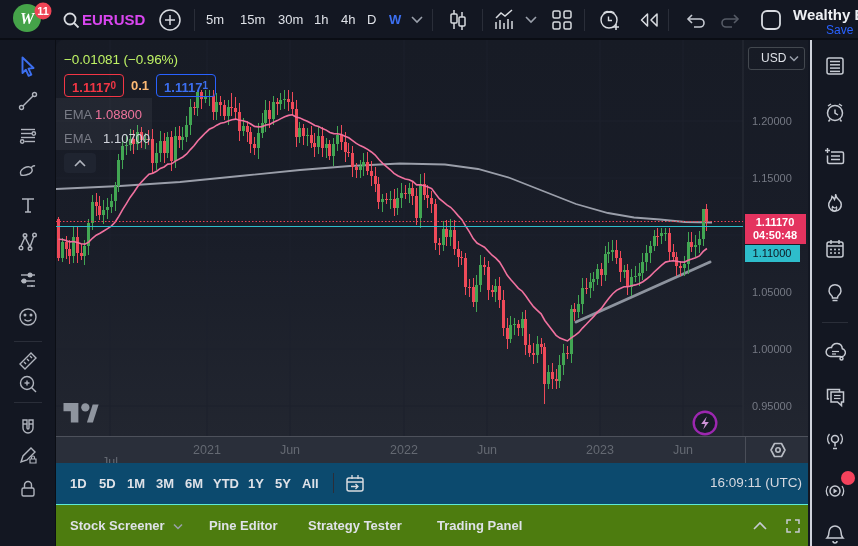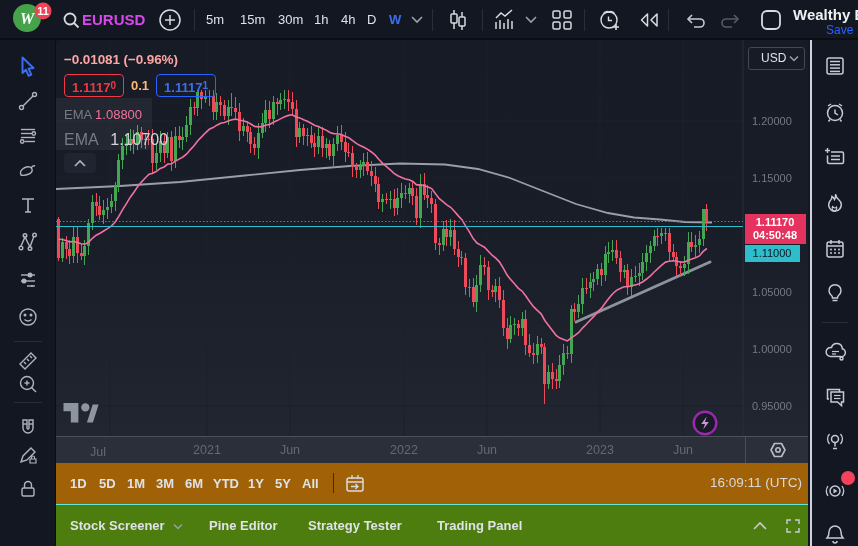--- a/index.html
+++ b/index.html
@@ -3,21 +3,21 @@
 *{margin:0;padding:0;box-sizing:border-box}
 html,body{width:858px;height:546px;overflow:hidden;background:#131722;font-family:"Liberation Sans",sans-serif}
 .abs{position:absolute}
 #stage{position:relative;width:858px;height:546px;background:#131722}
 #chartbg{left:56px;top:40px;width:752px;height:423px;background:linear-gradient(180deg,#171b25 0%,#191d28 45%,#232731 100%);border-radius:8px 0 0 0}
 #topbar{left:0;top:0;width:858px;height:40px;background:#131722;border-bottom:2px solid #0a0d14}
 #leftbar{left:0;top:40px;width:56px;height:506px;background:#131722;border-right:1px solid #0b0e15}
 #rightbar{left:813px;top:40px;width:45px;height:506px;background:#131722}
 #vline{left:810px;top:40px;width:2px;height:506px;background:#cfd3dc}
 #axisstrip{left:56px;top:436px;width:752px;height:27px;background:#2a2f3a;border-top:1px solid #4d515b}
-#btoolbar{left:56px;top:463px;width:752px;height:41px;background:#a16207}
+#btoolbar{left:56px;top:463px;width:752px;height:41px;background:#0c4a6e}
 #footer{left:56px;top:504px;width:752px;height:42px;background:#4d7c0f;border-top:1px solid #5eead4}
 .tf{color:#dfe2e8;font-size:13px}
 .axlab{color:#646972;font-size:12.5px}
 svg{display:block}
 </style></head><body>
 <div id="stage">
 <div id="topbar" class="abs">
       <svg class="abs" style="left:10px;top:2px" width="44" height="36">
         <circle cx="17" cy="16" r="14" fill="#45a349"></circle>
         <text x="17" y="22" text-anchor="middle" font-size="16" font-style="italic" font-weight="bold" fill="#fff" font-family="Liberation Serif, serif">W</text>
@@ -473,37 +473,37 @@
       <text x="696" y="142.0" font-size="11" fill="#757984" font-family="Liberation Sans, sans-serif">1.15000</text>
       <text x="696" y="256.0" font-size="11" fill="#757984" font-family="Liberation Sans, sans-serif">1.05000</text>
       <text x="696" y="313.0" font-size="11" fill="#757984" font-family="Liberation Sans, sans-serif">1.00000</text>
       <text x="696" y="370.0" font-size="11" fill="#757984" font-family="Liberation Sans, sans-serif">0.95000</text>
       <rect x="689" y="174" width="61" height="30" fill="#e4335f"></rect>
       <text x="719" y="186" font-size="11" font-weight="bold" fill="#fff" text-anchor="middle" font-family="Liberation Sans, sans-serif">1.11170</text>
       <text x="719" y="199" font-size="11" font-weight="bold" fill="#fff" text-anchor="middle" font-family="Liberation Sans, sans-serif">04:50:48</text>
       <rect x="689" y="205" width="55" height="17" fill="#2ebdcb"></rect>
       <text x="716" y="217" font-size="11" fill="#0f1722" text-anchor="middle" font-family="Liberation Sans, sans-serif">1.11000</text>
     </svg>
-    <div class="abs" style="left:64px;top:52px;color:#fca5a5;font-size:13.5px;font-weight:700;letter-spacing:-0.1px">−0.01081 (−0.96%)</div>
+    <div class="abs" style="left:64px;top:52px;color:#bef264;font-size:13.5px;font-weight:400;letter-spacing:-0.1px">−0.01081 (−0.96%)</div>
     <div class="abs" style="left:64px;top:74px;width:60px;height:23px;border:1.5px solid #f23645;border-radius:4px;color:#f23645;font-size:13px;font-weight:bold;text-align:center;line-height:21px">1.1117<span style="font-size:10px;vertical-align:3px">0</span></div>
     <div class="abs" style="left:131px;top:78px;color:#fdba74;font-size:13px;font-weight:bold">0.1</div>
     <div class="abs" style="left:156px;top:74px;width:60px;height:23px;border:1.5px solid #2962ff;border-radius:4px;color:#3c6ff0;font-size:13px;font-weight:bold;text-align:center;line-height:21px">1.1117<span style="font-size:10px;vertical-align:3px">1</span></div>
     <div class="abs" style="left:56px;top:98px;width:96px;height:52px;background:rgba(255,255,255,0.05)"></div>
     <div class="abs" style="left:64px;top:107px;color:#787b86;font-size:13px">EMA <span style="color:#f0739c;font-weight:500;margin-left:0">1.08800</span></div>
-    <div class="abs" style="left:64px;top:131px;color:#787b86;font-size:16px">EMA <span style="color:#d1d4dc;font-weight:500;margin-left:8px">1.10700</span></div>
+    <div class="abs" style="left:64px;top:131px;color:#787b86;font-size:13px">EMA <span style="color:#d1d4dc;font-weight:500;margin-left:8px">1.10700</span></div>
     <div class="abs" style="left:64px;top:153px;width:32px;height:20px;background:#1f2430;border-radius:4px"></div>
     <svg class="abs" style="left:73px;top:159px" width="14" height="9" fill="none" stroke="#b0b4bd" stroke-width="1.6">
       <path d="M2 7 L7 2 L12 7"></path>
     </svg>
     <div class="abs" style="left:748px;top:47px;width:57px;height:23px;border:1px solid #43484f;border-radius:3px;color:#dfe2e8;font-size:12px;line-height:21px;padding-left:12px">USD</div>
     <svg class="abs" style="left:788px;top:55px" width="12" height="8" fill="none" stroke="#9aa0ab" stroke-width="1.5">
       <path d="M2 1.5 L6 5.5 L10 1.5"></path>
     </svg>
     <div id="axisstrip" class="abs">
-      <div class="abs axlab" style="left:34px;top:8px;width:40px;text-align:left">Jul</div>
+      <div class="abs axlab" style="left:34px;top:18px;width:40px;text-align:center">Jul</div>
       <div class="abs axlab" style="left:131px;top:6px;width:40px;text-align:center">2021</div>
       <div class="abs axlab" style="left:214px;top:6px;width:40px;text-align:center">Jun</div>
       <div class="abs axlab" style="left:328px;top:6px;width:40px;text-align:center">2022</div>
       <div class="abs axlab" style="left:411px;top:6px;width:40px;text-align:center">Jun</div>
       <div class="abs axlab" style="left:524px;top:6px;width:40px;text-align:center">2023</div>
       <div class="abs axlab" style="left:607px;top:6px;width:40px;text-align:center">Jun</div>
       <div class="abs" style="left:689px;top:0;width:1px;height:26px;background:#4a4e58"></div>
       <svg class="abs" style="left:713px;top:4px" width="18" height="18" fill="none" stroke="#b8bcc4" stroke-width="1.6">
         <path d="M5.5 2.5 h7 l3.5 6.5 -3.5 6.5 h-7 L2 9 Z" stroke-linejoin="round"></path>
         <circle cx="9" cy="9" r="2.2"></circle>

